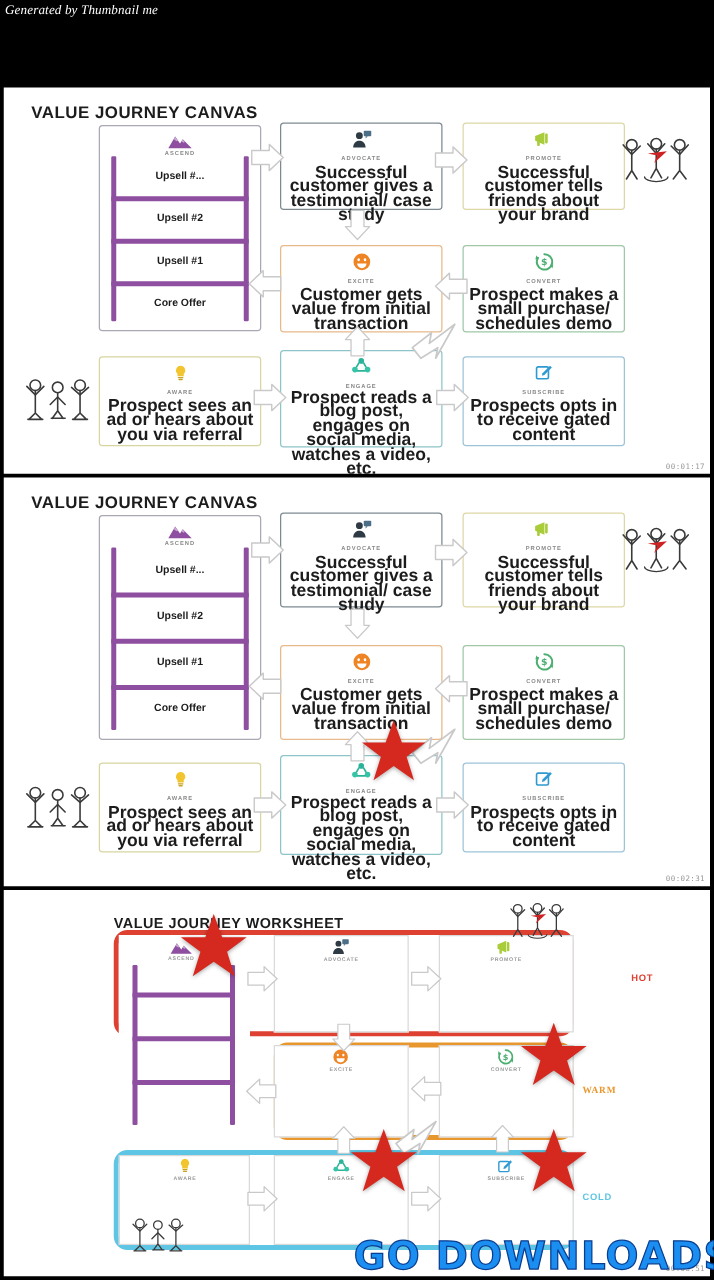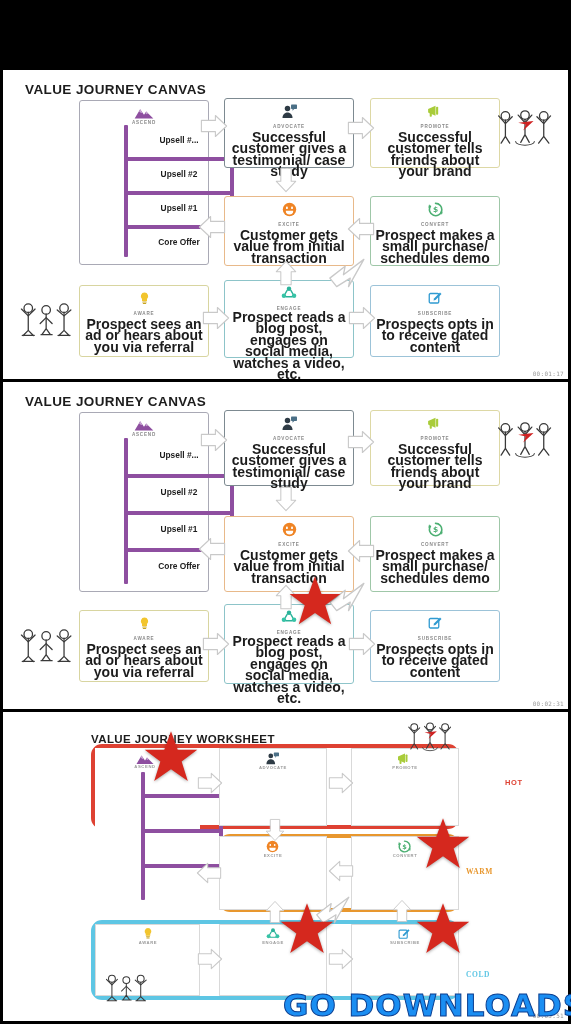--- a/index.html
+++ b/index.html
@@ -67,21 +67,21 @@
   .b-grey   { border-color:#7d8a91; }
   .b-yellow { border-color:#d8d5a0; }
   .b-orange { border-color:#e8b98a; }
   .b-green  { border-color:#9fc7a8; }
   .b-cream  { border-color:#ddd8a5; }
   .b-teal   { border-color:#8dc4c9; }
   .b-blue   { border-color:#9cc3d8;text-decoration:underline; }
   .b-purple { border-color:#a9a9b5; }
 
   
-  .ladder { position:absolute;margin-left:35px; }
+  .ladder { position:absolute; }
   .ladder .rail {
     position:absolute; width:4px; background:#8e4fa0; border-radius:1px;
   }
   .ladder .rung {
     position:absolute; height:4px; background:#8e4fa0; border-radius:1px;
   }
   .ladder .rlabel {
     position:absolute; text-align:center; font-size:8.4px;
     font-weight:bold; color:#1c1c1c; width:100%;
   }
@@ -127,20 +127,21 @@
     -webkit-text-stroke:1px #0a3d8f; text-transform:uppercase;
     line-height:34px; white-space:nowrap;
   }
 </style>
 </head>
 <body>
 
 <div class="page">
 
   <div class="mediainfo">
+    <div>Generated by Thumbnail me</div>
   </div>
 
   <svg width="0" height="0" style="position:absolute" aria-hidden="true">
     <defs>
 
       <symbol id="arw-r" viewBox="0 0 40 34">
         <path d="M2,9 H22 V2 L38,17 L22,32 V25 H2 Z" fill="#fff" stroke="#c9c9c9" stroke-width="1.6" stroke-linejoin="round"></path>
       </symbol>
       <symbol id="arw-l" viewBox="0 0 40 34">
         <path d="M38,9 H18 V2 L2,17 L18,32 V25 H38 Z" fill="#fff" stroke="#c9c9c9" stroke-width="1.6" stroke-linejoin="round"></path>
@@ -550,21 +551,21 @@
 
     <div class="canvas">
 
       <div class="zone z-hot" style="left:88px; top:32px; width:368px; height:85px;"></div>
       <div class="zlabel zl-hot" style="left:464px; top:66px;padding-left:38px;">HOT</div>
 
       <div class="zone z-warm" style="left:216px; top:122px; width:240px; height:78px;"></div>
       <div class="zlabel zl-warm" style="left:463px; top:155px;font-family:Liberation Serif, serif;">WARM</div>
 
       <div class="zone z-cold" style="left:88px; top:208px; width:368px; height:80px;"></div>
-      <div class="zlabel zl-cold" style="left:463px; top:258px;font-family:Liberation Serif, serif;">COLD</div>
+      <div class="zlabel zl-cold" style="left:463px; top:241px;">COLD</div>
 
       <div class="wcell" style="left:92px; top:36px; width:105px; height:160px; border:none;"></div>
       <div class="wicon" style="left:132px; top:39px;">
         <svg width="20" height="13">
             <use href="#ic-mountain"></use>
           </svg></div>
       <div class="wlabel" style="left:112px; top:52px; width:60px;">ASCEND</div>
       <div class="ladder" style="left:103px; top:60px; width:82px; height:128px;">
         <div class="rail" style="left:0;  top:0; height:128px;"></div>
         <div class="rail" style="right:0; top:0; height:128px;"></div>

